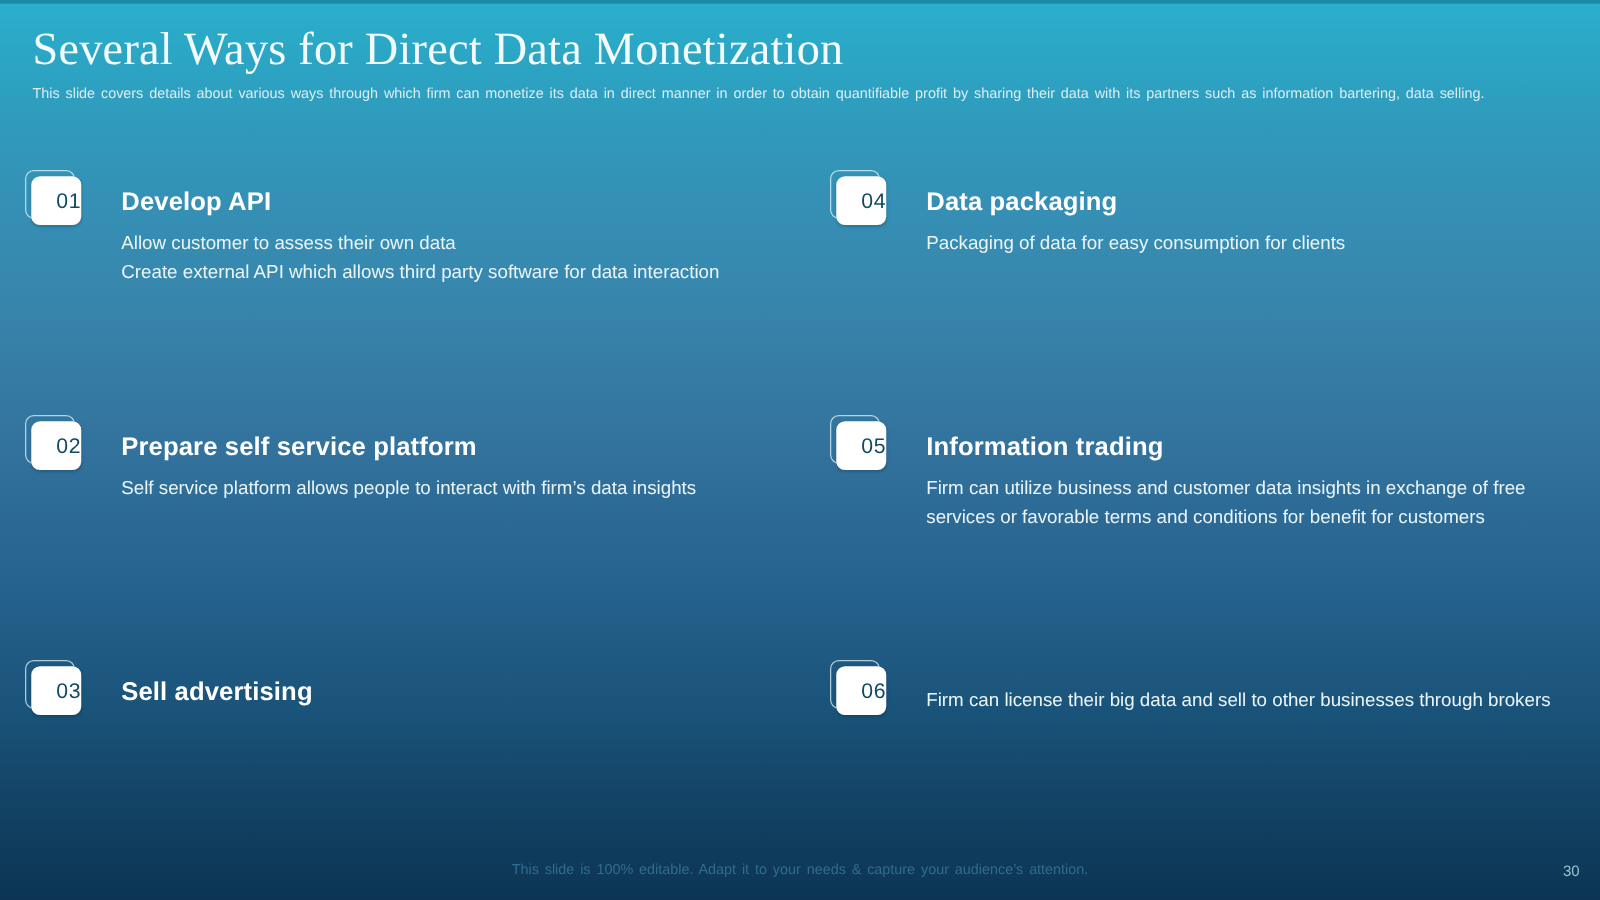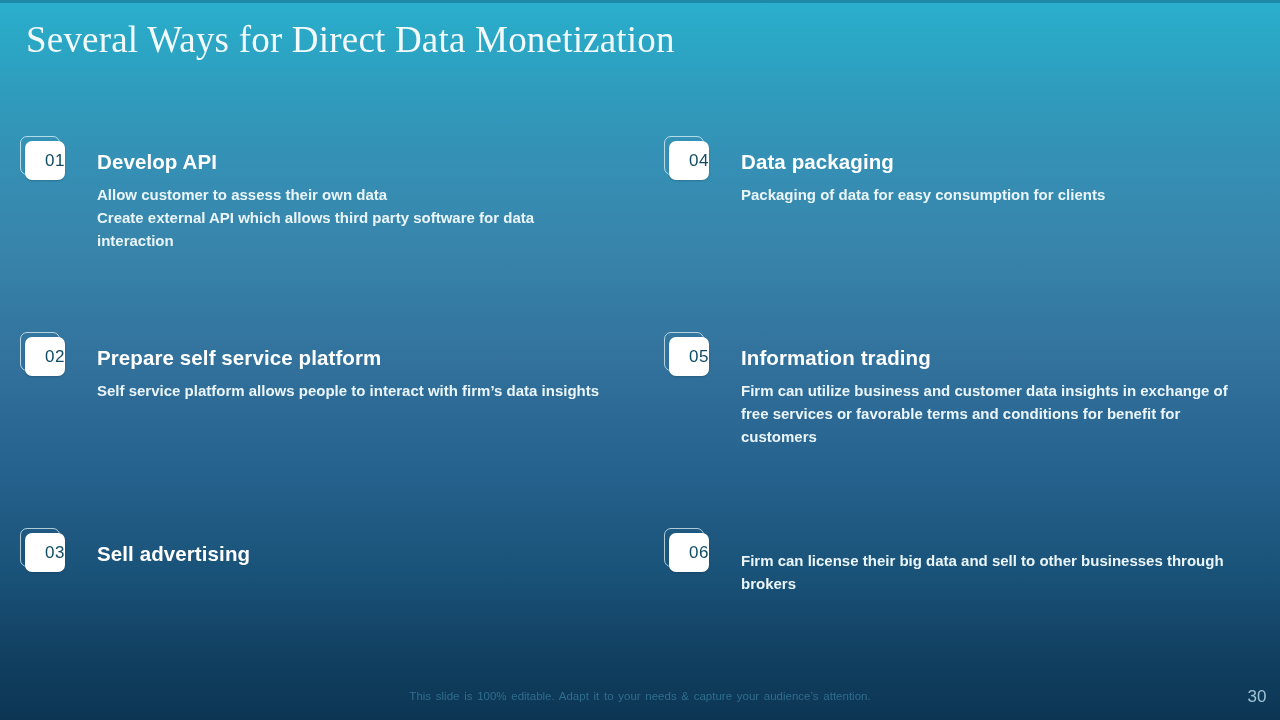--- a/index.html
+++ b/index.html
@@ -148,21 +148,21 @@
     font-size: 20.5px;
     line-height: 26px;
     font-weight: bold;
     color: #ffffff;
     letter-spacing: 0.1px;
   }
   .item-desc {
     margin: 8px 0 0 0;
     font-size: 15px;
     line-height: 23px;
-    font-weight: 700;
+    font-weight: 400;
     color: #eaf5f9;
     white-space: pre-line;
   }
 
   
   .col-right .item-title { font-size: 20.5px; }
 
   
   .footer {
     position: absolute;
@@ -181,34 +181,35 @@
     line-height: 16px;
     color: #2f6d8d;
     word-spacing: 1.5px;
   }
   .page-number {
     position: absolute;
     right: 10px;
     top: 1px;
     width: 26px;
     text-align: center;
-    font-size: 17px;
+    font-size: 12px;
     line-height: 16px;
     color: #9fc3d4;
   }
 </style>
 </head>
 <body>
 
 <div class="slide">
 
   <div class="top-rule"></div>
 
   <div class="header">
     <h1 class="slide-title">Several Ways for Direct Data Monetization</h1>
+    <p class="slide-subtitle">This slide covers details about various ways through which firm can monetize its data in direct manner in order to obtain quantifiable profit by sharing their data with its partners such as information bartering, data selling.</p>
   </div>
 
   <div class="content">
 
     <div class="col col-left">
 
       <div class="item row-0">
         <div class="badge-wrap">
           <div class="badge-back"></div>
           <div class="badge-front">

